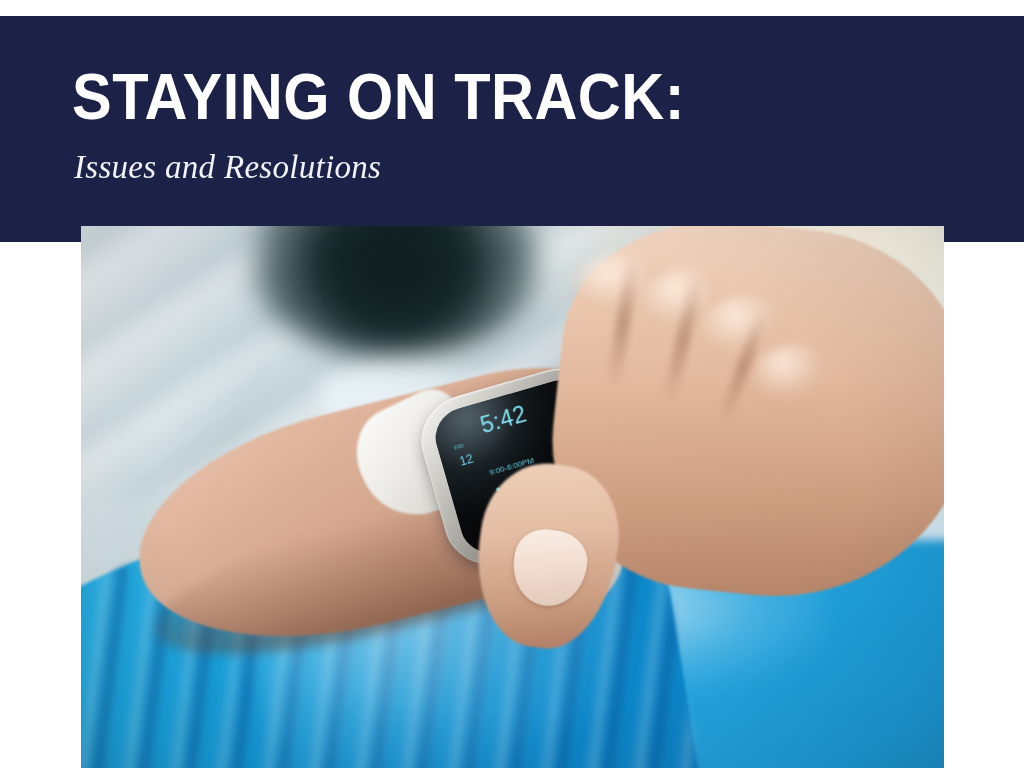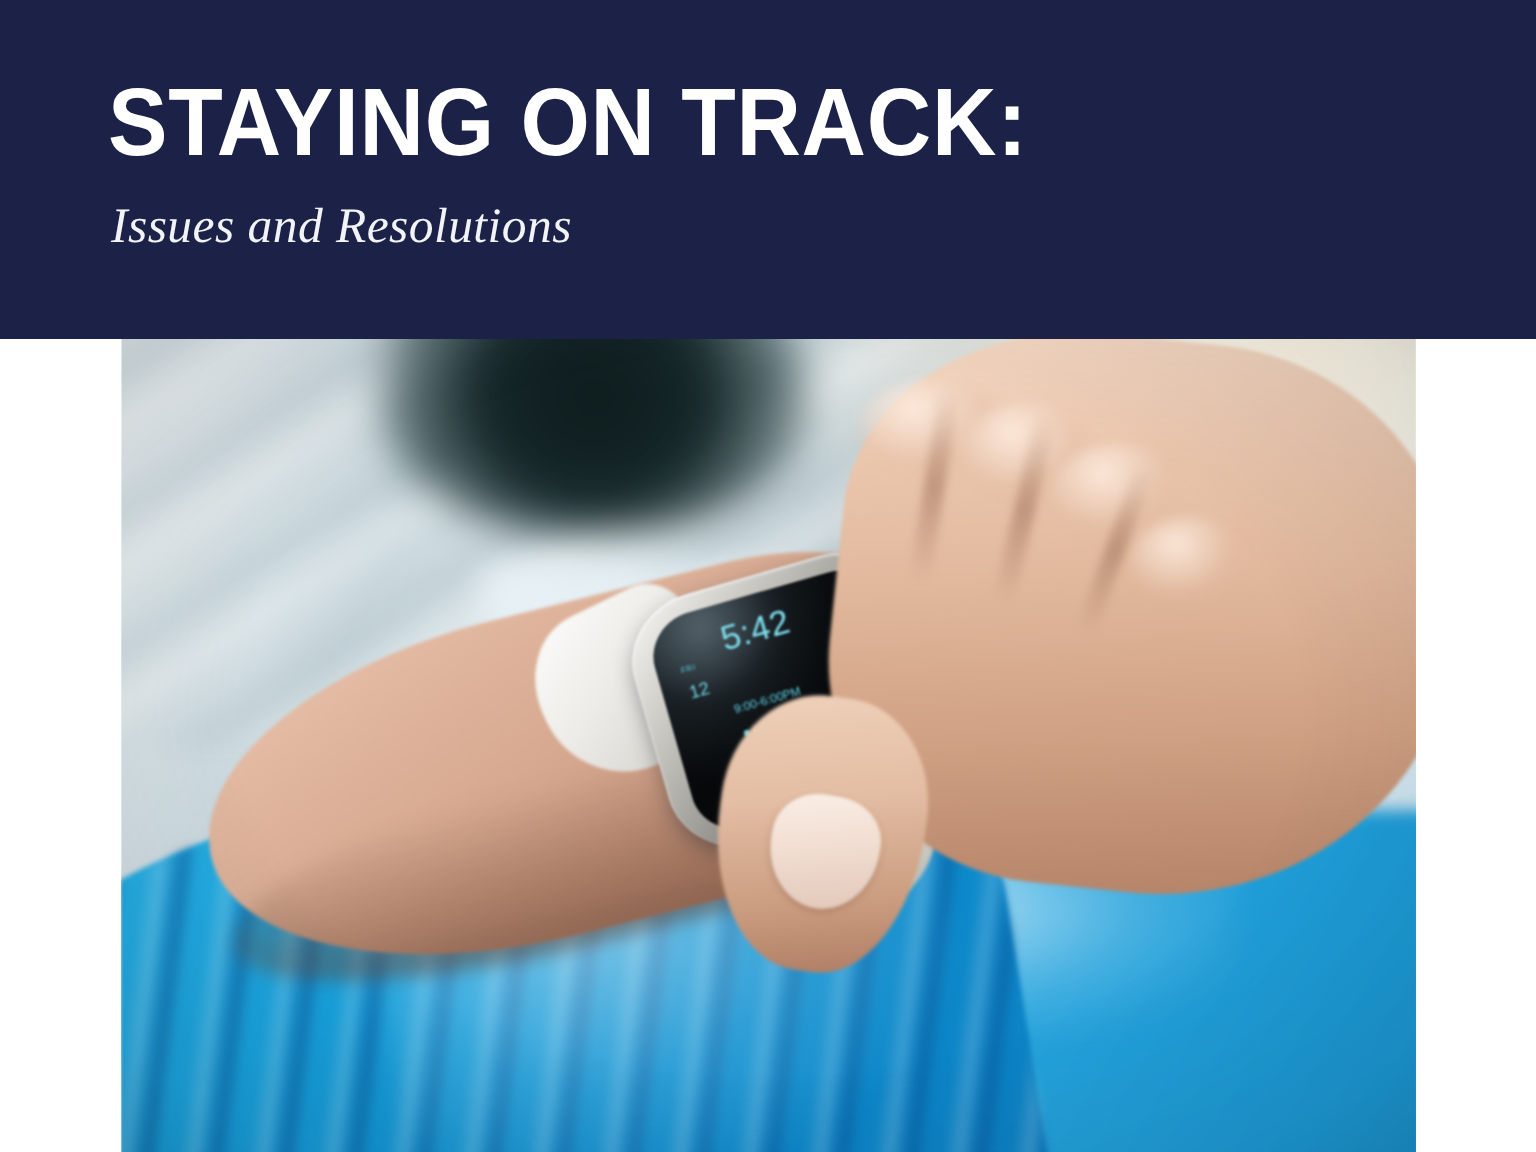--- a/index.html
+++ b/index.html
@@ -20,21 +20,21 @@
     width: 1024px;
     height: 768px;
     background: #ffffff;
     overflow: hidden;
   }
 
   
   .header-band {
     position: absolute;
     left: 0;
-    top: 0;
+    top: 16px;
     width: 1024px;
     height: 226px;
     background: #1c2148;
   }
 
   .title {
     position: absolute;
     left: 72px;
     top: 48px;
     margin: 0;

